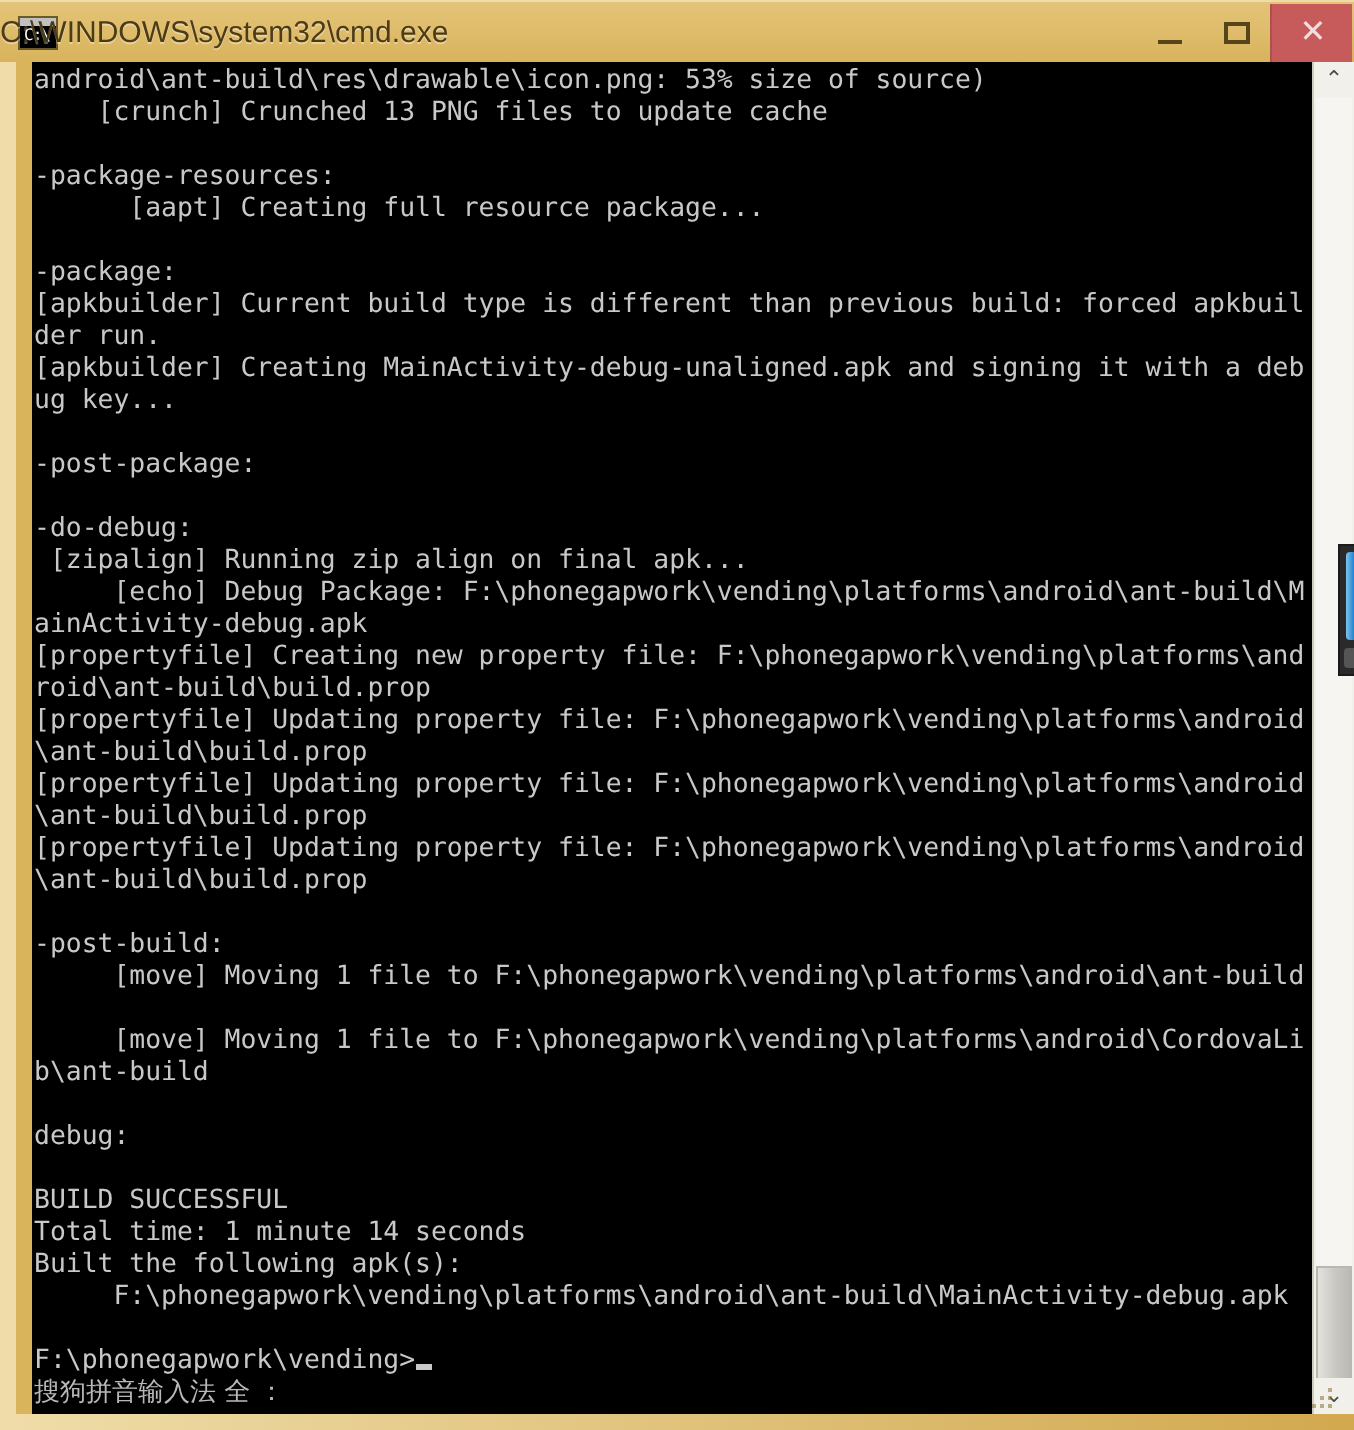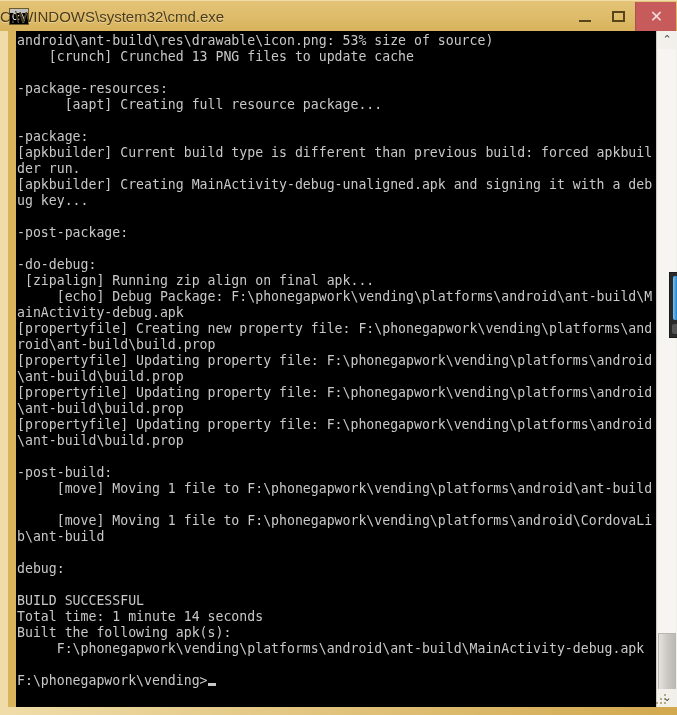--- a/index.html
+++ b/index.html
@@ -257,20 +257,21 @@
     </div>
     <div class="winbtn" id="btn-close">
       <span class="glyph">✕</span>
     </div>
   </div>
 
   <div id="client">
 
     <div id="console">
       <div id="console-text"><div class="cline">android\ant-build\res\drawable\icon.png: 53% size of source)</div><div class="cline">    [crunch] Crunched 13 PNG files to update cache</div><div class="cline">&nbsp;</div><div class="cline">-package-resources:</div><div class="cline">      [aapt] Creating full resource package...</div><div class="cline">&nbsp;</div><div class="cline">-package:</div><div class="cline">[apkbuilder] Current build type is different than previous build: forced apkbuil</div><div class="cline">der run.</div><div class="cline">[apkbuilder] Creating MainActivity-debug-unaligned.apk and signing it with a deb</div><div class="cline">ug key...</div><div class="cline">&nbsp;</div><div class="cline">-post-package:</div><div class="cline">&nbsp;</div><div class="cline">-do-debug:</div><div class="cline"> [zipalign] Running zip align on final apk...</div><div class="cline">     [echo] Debug Package: F:\phonegapwork\vending\platforms\android\ant-build\M</div><div class="cline">ainActivity-debug.apk</div><div class="cline">[propertyfile] Creating new property file: F:\phonegapwork\vending\platforms\and</div><div class="cline">roid\ant-build\build.prop</div><div class="cline">[propertyfile] Updating property file: F:\phonegapwork\vending\platforms\android</div><div class="cline">\ant-build\build.prop</div><div class="cline">[propertyfile] Updating property file: F:\phonegapwork\vending\platforms\android</div><div class="cline">\ant-build\build.prop</div><div class="cline">[propertyfile] Updating property file: F:\phonegapwork\vending\platforms\android</div><div class="cline">\ant-build\build.prop</div><div class="cline">&nbsp;</div><div class="cline">-post-build:</div><div class="cline">     [move] Moving 1 file to F:\phonegapwork\vending\platforms\android\ant-build</div><div class="cline">&nbsp;</div><div class="cline">     [move] Moving 1 file to F:\phonegapwork\vending\platforms\android\CordovaLi</div><div class="cline">b\ant-build</div><div class="cline">&nbsp;</div><div class="cline">debug:</div><div class="cline">&nbsp;</div><div class="cline">BUILD SUCCESSFUL</div><div class="cline">Total time: 1 minute 14 seconds</div><div class="cline">Built the following apk(s):</div><div class="cline">     F:\phonegapwork\vending\platforms\android\ant-build\MainActivity-debug.apk</div><div class="cline">&nbsp;</div><div class="cline"><span>F:\phonegapwork\vending&gt;</span><span id="cursor"></span></div></div>
+      <div id="ime-bar">搜狗拼音输入法 全 ：</div>
     </div>
 
     <div id="scrollbar">
       <div class="sb-arrow" id="sb-up">⌃</div>
       <div id="sb-track-upper"></div>
       <div id="sb-thumb"></div>
       <div class="sb-arrow" id="sb-down">⌄</div>
     </div>
 
     <div id="behind-scrollbar">

